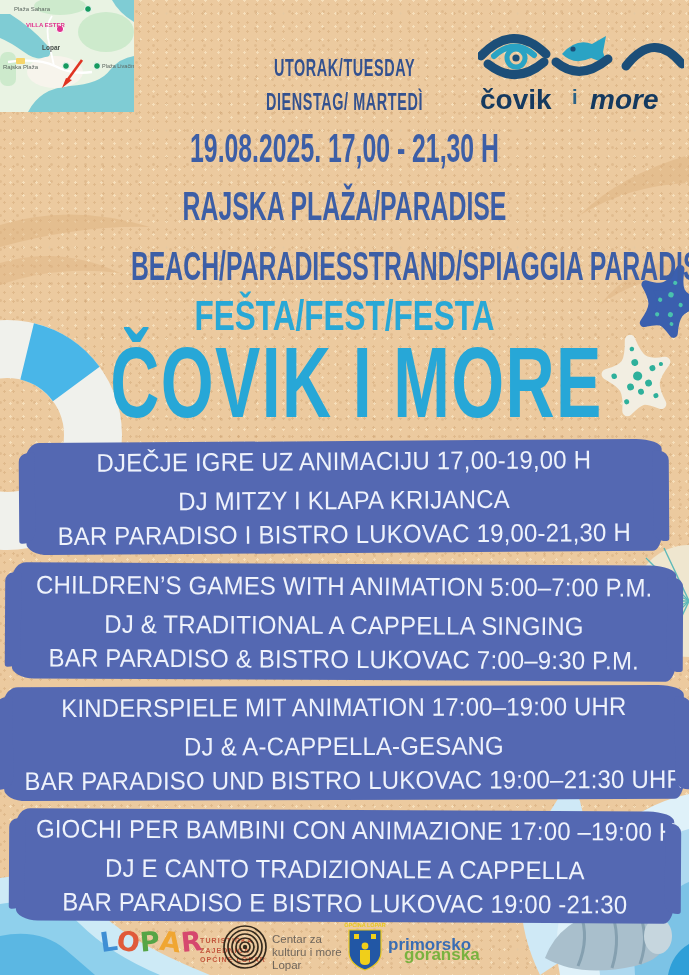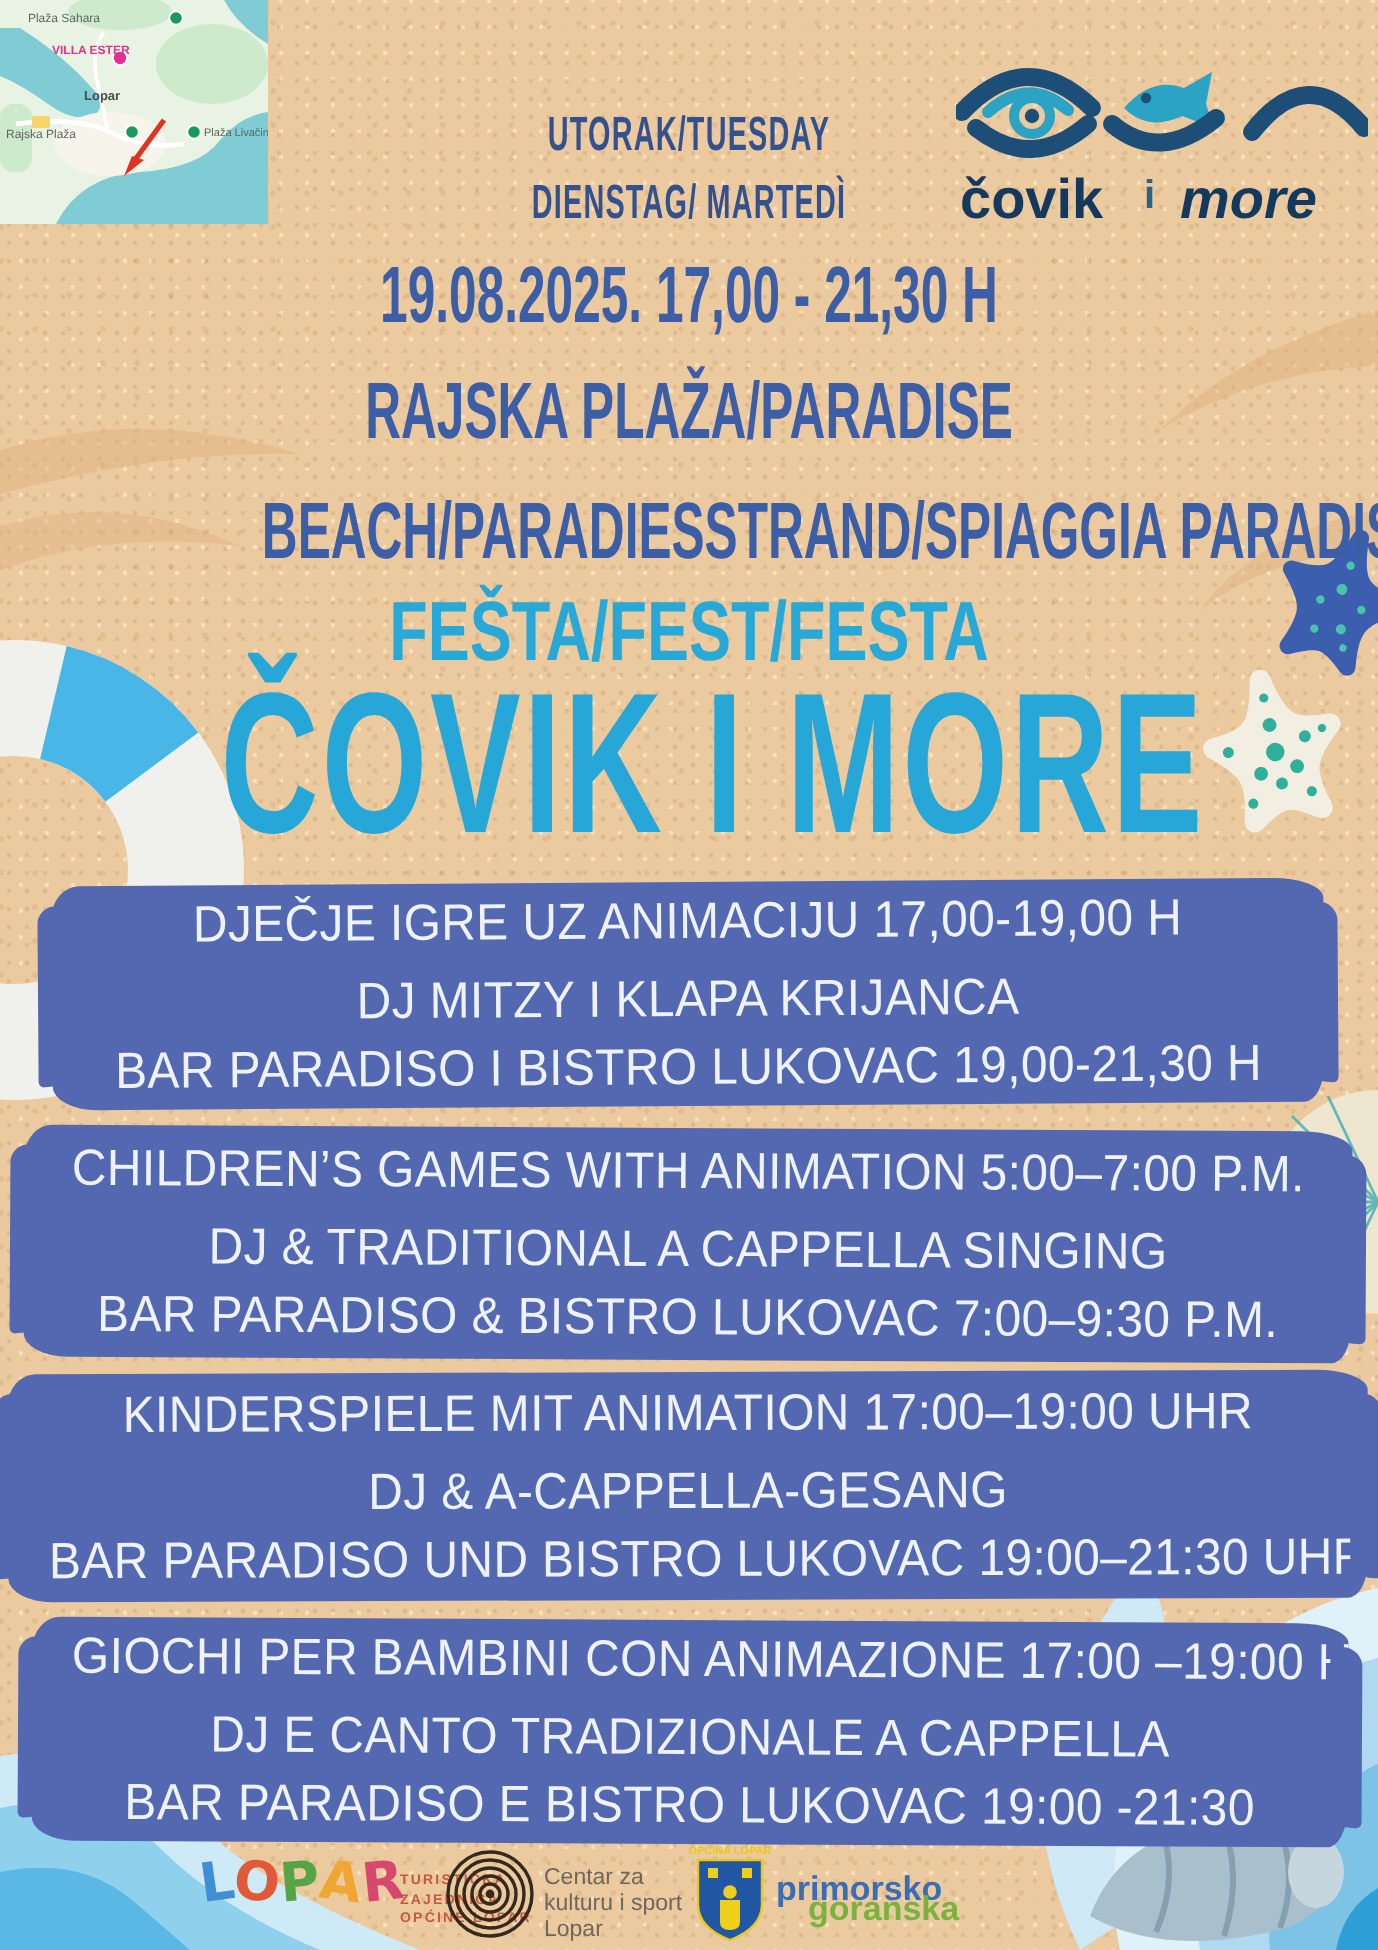--- a/index.html
+++ b/index.html
@@ -228,21 +228,21 @@
       <circle cx="23" cy="27" r="21"></circle>
         <circle cx="23" cy="27" r="17"></circle>
         <circle cx="23" cy="27" r="13"></circle>
       <circle cx="23" cy="27" r="9"></circle>
         <circle cx="23" cy="27" r="5"></circle>
     </g>
     <circle cx="23" cy="27" r="2.2" fill="#33291d"></circle>
   </svg>
   <div class="abs ccs">
     <div>Centar za</div>
-    <div>kulturu i sport</div>
+    <div>kulturu i more</div>
     <div>Lopar</div>
   </div>
   <svg class="abs" style="left:344px;top:920px;z-index:4" width="42" height="56" viewBox="0 0 42 56">
     <text x="21" y="7" font-size="5.5" font-weight="bold" fill="#e8c81c" text-anchor="middle">OPĆINA LOPAR</text>
     <path d="M5,10 h32 v22 q0,12 -16,18 q-16,-6 -16,-18 Z" fill="#2257a5" stroke="#e8c81c" stroke-width="1.2"></path>
     <rect x="10" y="14" width="5" height="5" fill="#f0cf1a"></rect>
     <rect x="27" y="14" width="5" height="5" fill="#f0cf1a"></rect>
     <circle cx="21" cy="26" r="3.4" fill="#f0cf1a"></circle>
     <path d="M16,30 h10 v11 q0,4 -5,4 q-5,0 -5,-4 Z" fill="#f0cf1a"></path>
   </svg>

